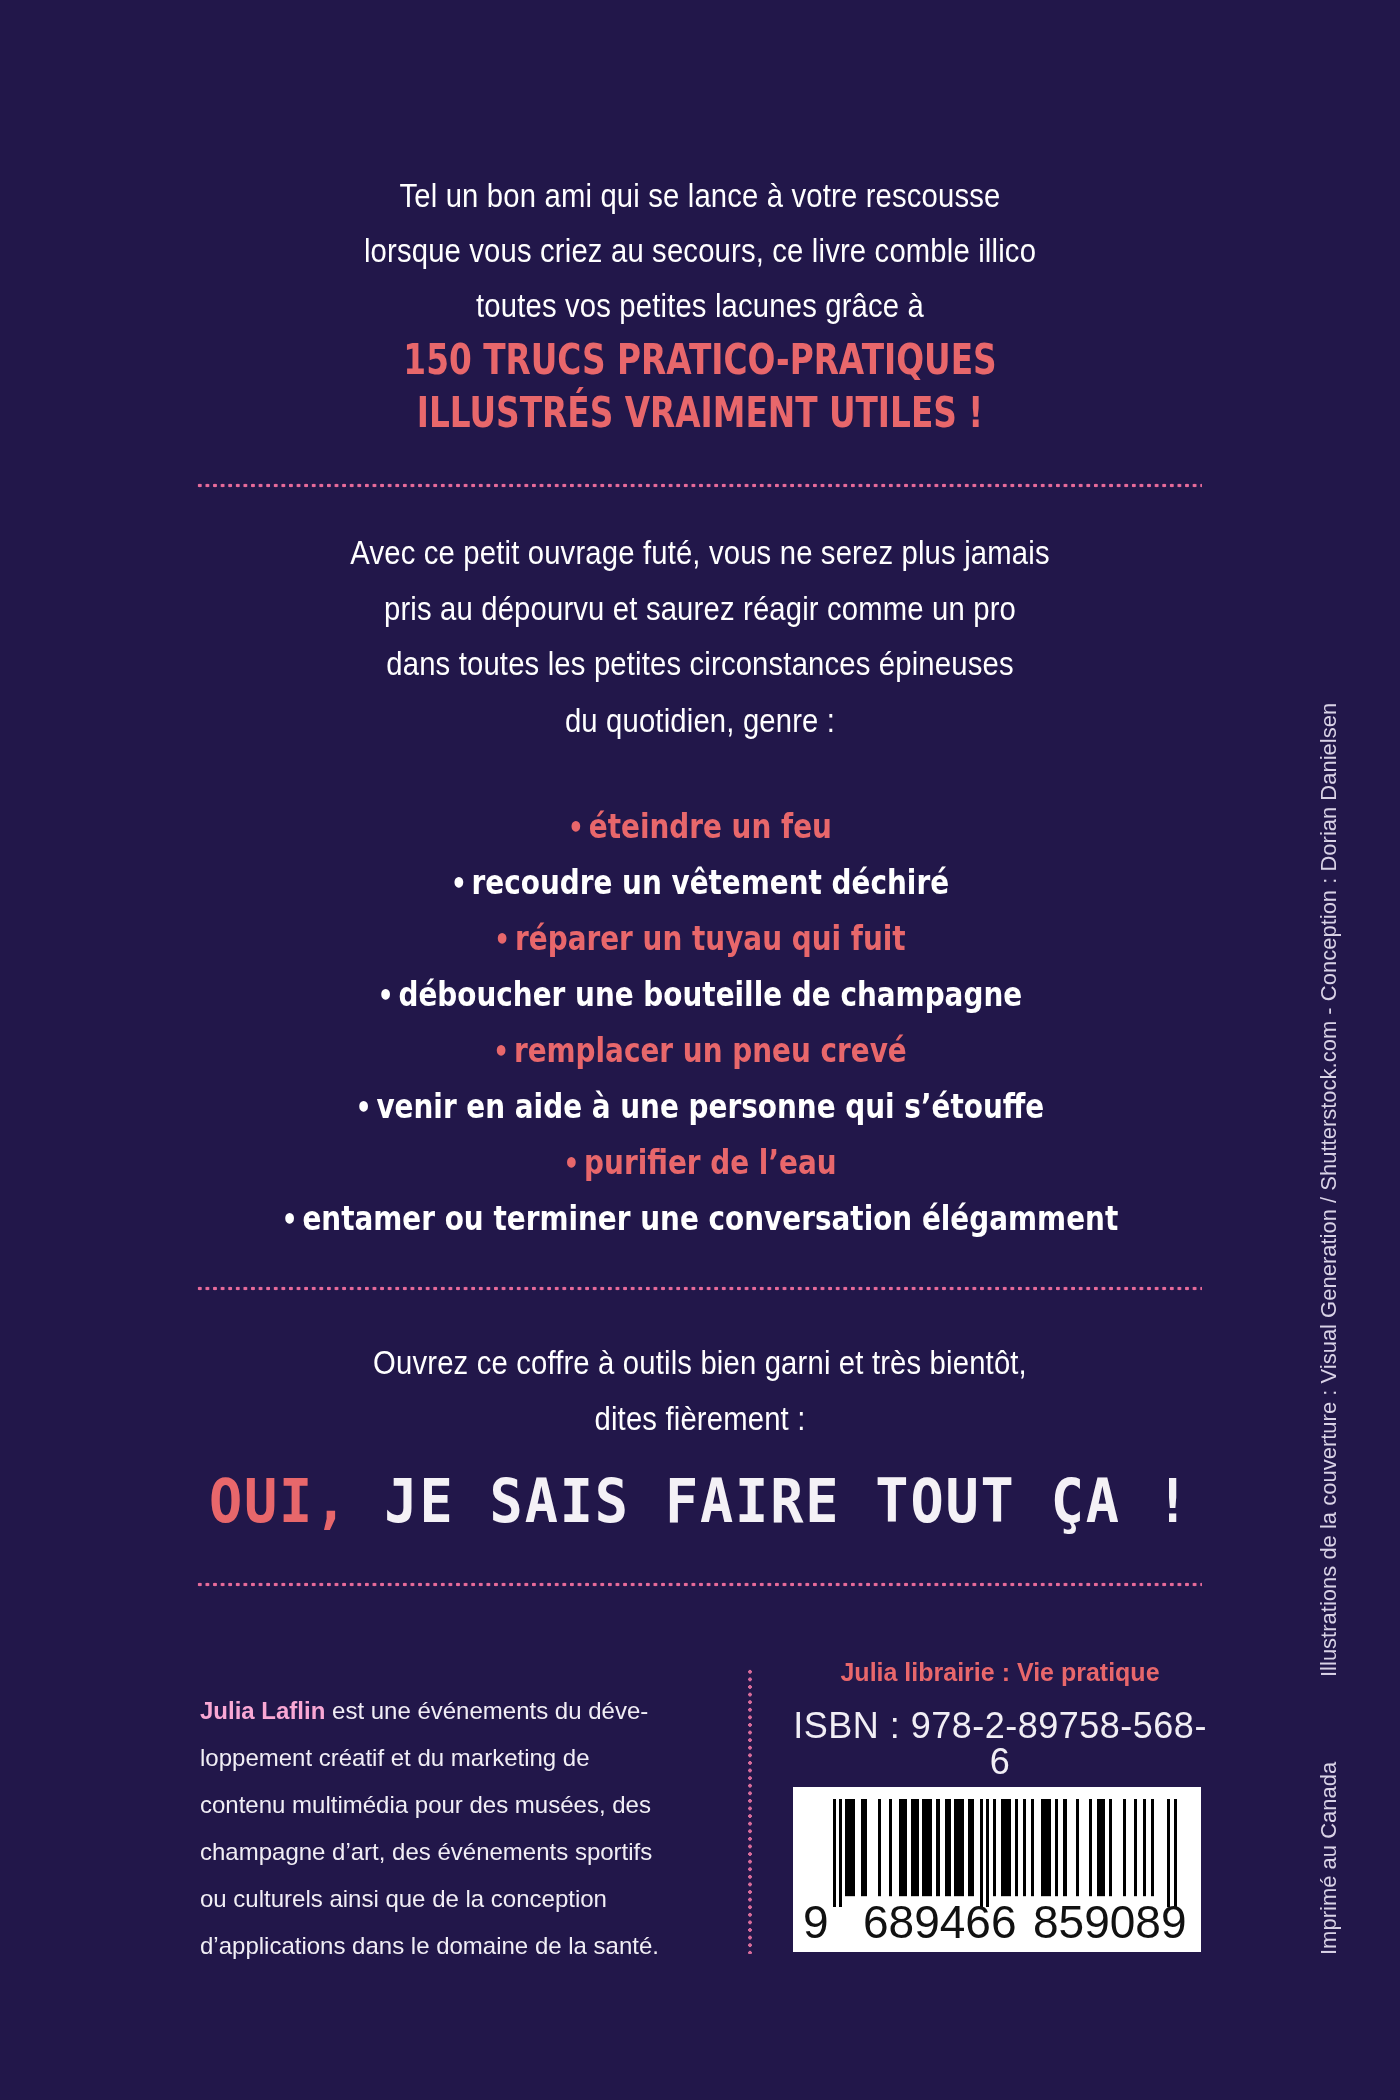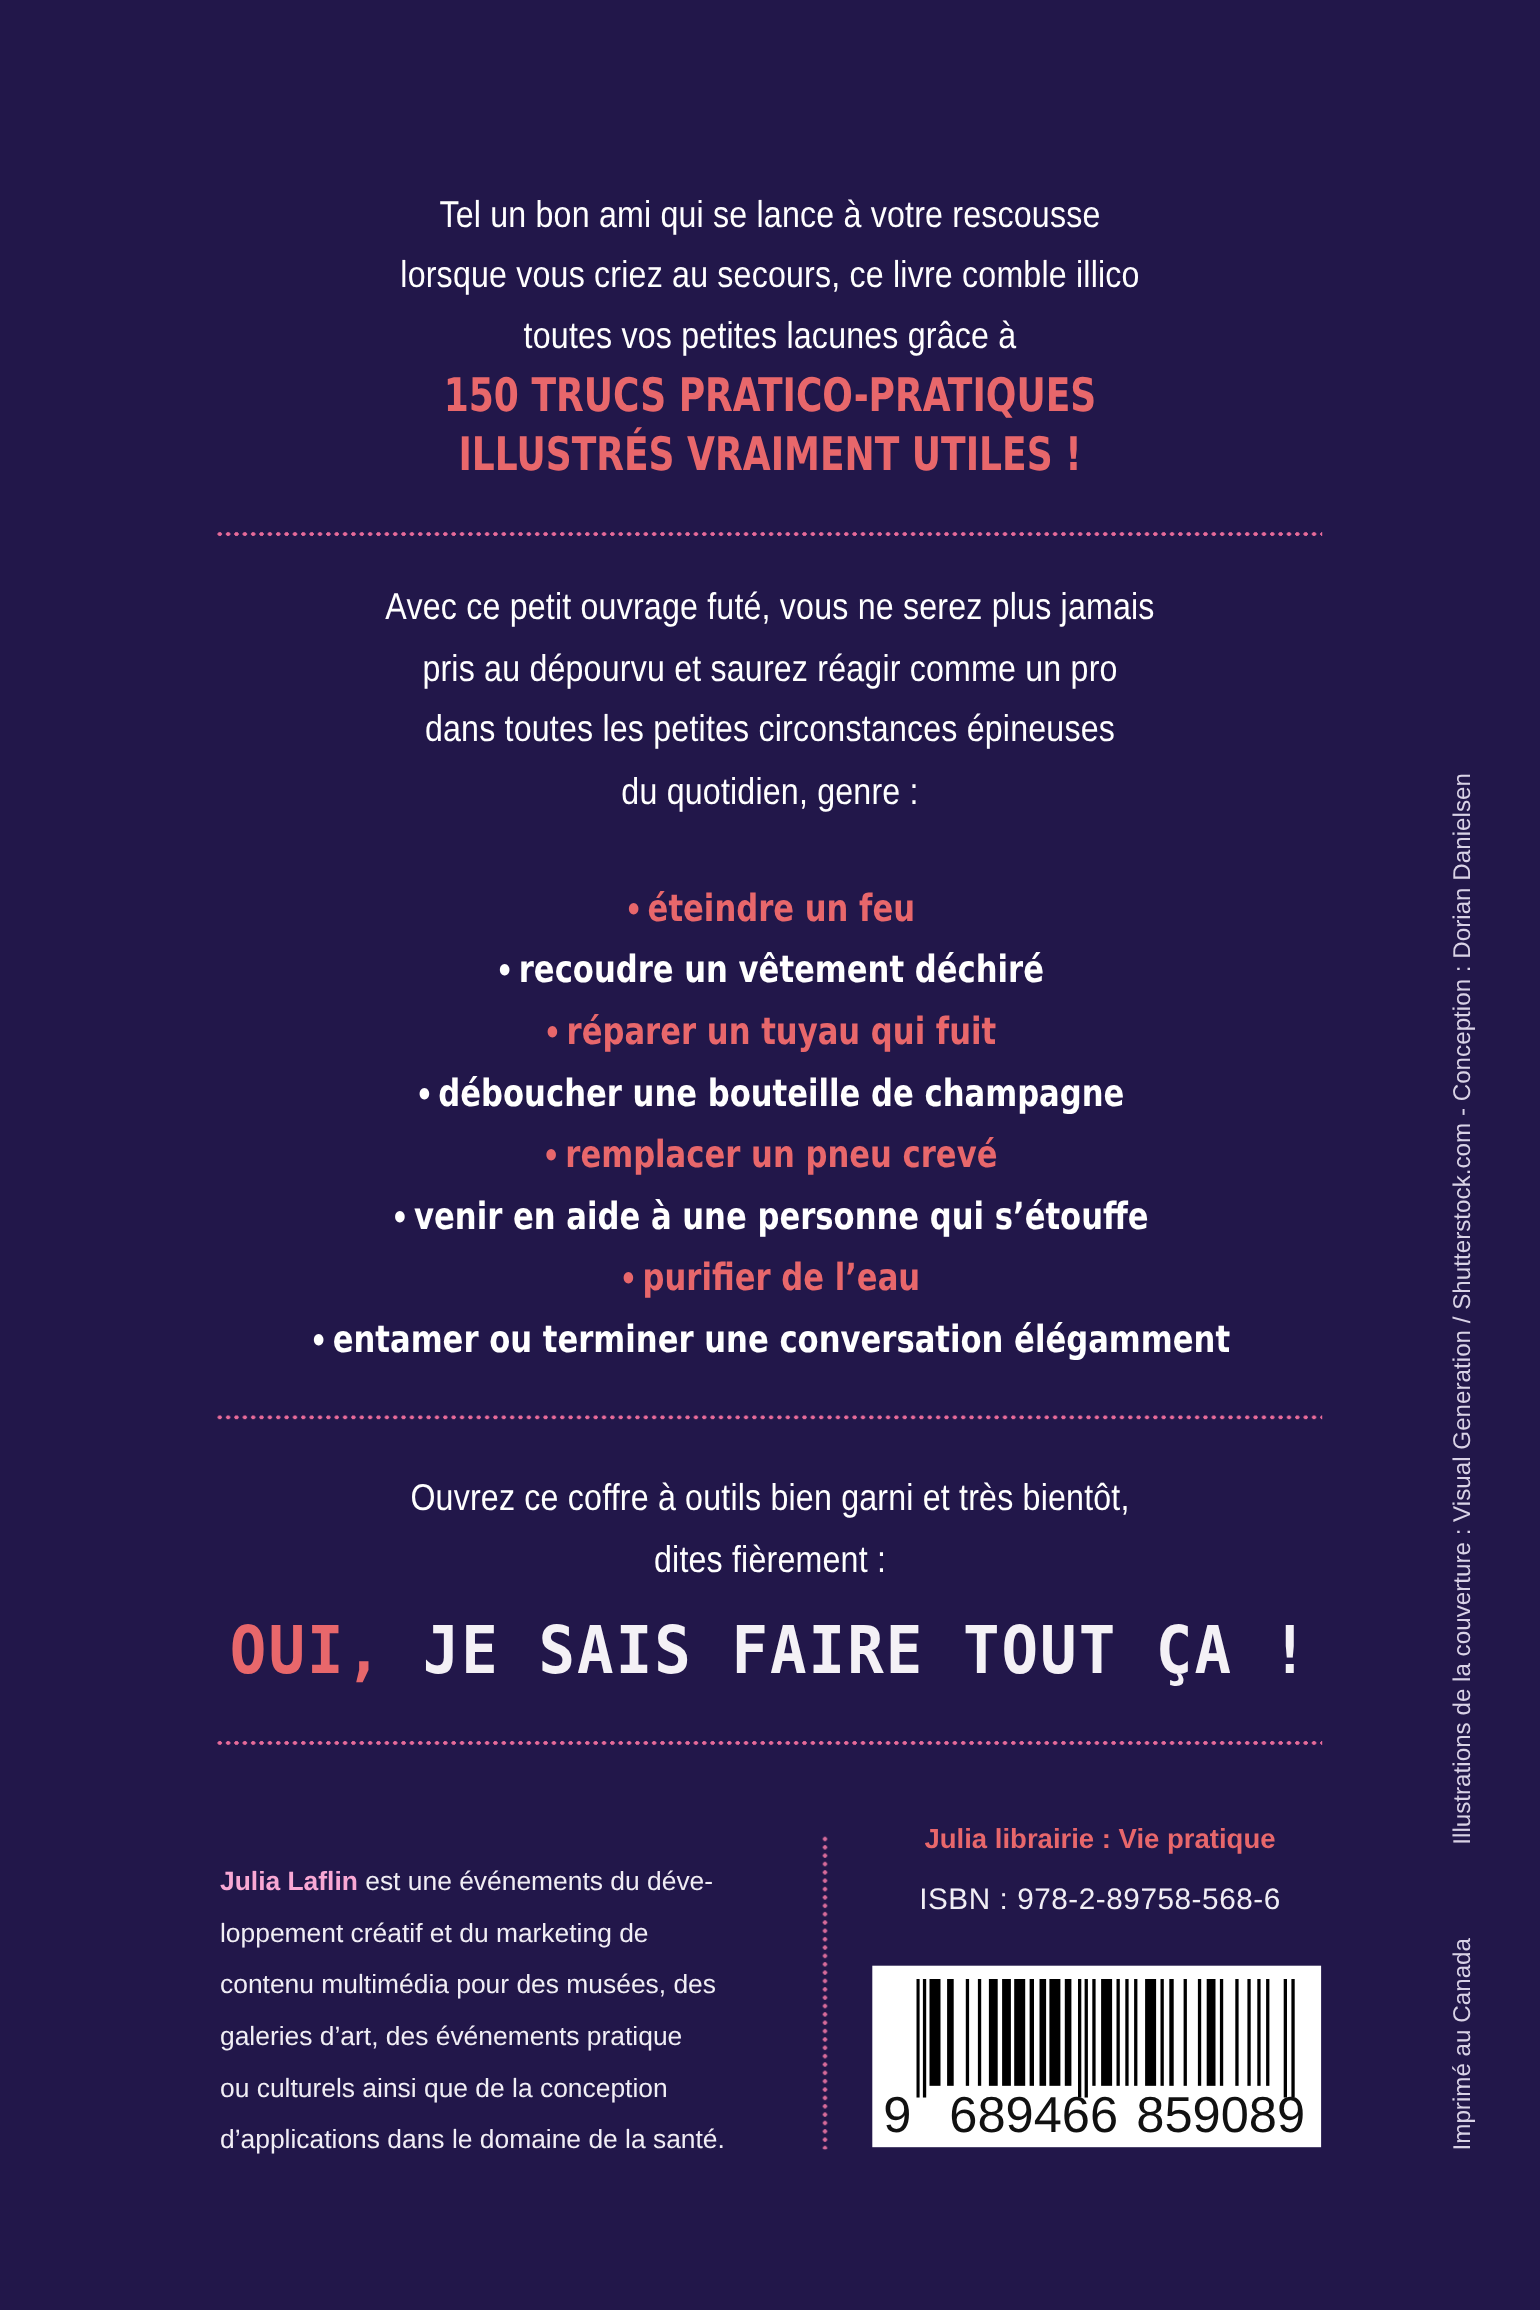--- a/index.html
+++ b/index.html
@@ -54,21 +54,21 @@
   .bio {
     position: absolute; left: 200px; width: 520px;
     font-size: 24px; line-height: 47px; color: #F1EEF5;
   }
   .bio .author { color: #f9a8d4; font-weight: bold; }
   .right-col {
     position: absolute; left: 790px; width: 420px; text-align: center;
   }
   .rayon { color: #E8676B; font-weight: bold; font-size: 25px; line-height: 32px; }
   .site { font-size: 25px; line-height: 32px; color: #F1EEF5; }
-  .isbn { font-size: 27px; line-height: 36px; color: #F1EEF5; letter-spacing: 0.5px; }
+  .isbn { font-size: 36px; line-height: 36px; color: #F1EEF5; letter-spacing: 0.5px; }
   .barcode-box {
     position: absolute; left: 793px; top: 1787px; width: 408px; height: 165px;
     background: #FFFFFF;
   }
   .barcode-bars {
     position: absolute; left: 40px; top: 12px; width: 350px; height: 108px;
   }
   .barcode-digits {
     position: absolute; top: 112px; font-family: "Liberation Sans", sans-serif;
     font-size: 46px; line-height: 46px; color: #111111;
@@ -139,21 +139,21 @@
   <span class="pink">OUI,</span>
   <span class="white">JE SAIS FAIRE TOUT ÇA !</span>
 </div>
 
 <div class="dotted-h" style="top:1582px"></div>
 
 <div class="bio" style="top:1687px">
   <div><span class="author">Julia Laflin</span><span> est une événements du déve-</span></div>
   <div>loppement créatif et du marketing de</div>
   <div>contenu multimédia pour des musées, des</div>
-  <div>galeries d’art, des événements pratique</div>
+  <div>champagne d’art, des événements sportifs</div>
   <div>ou culturels ainsi que de la conception</div>
   <div>d’applications dans le domaine de la santé.</div>
 </div>
 
 <div class="dotted-v" style="top:1668px; height:286px"></div>
 
 <div class="right-col" style="top:1656px">
   <div class="rayon">Julia librairie : Vie pratique</div>
   <div class="isbn" style="margin-top:20px">ISBN : 978-2-89758-568-6</div>
 </div>

